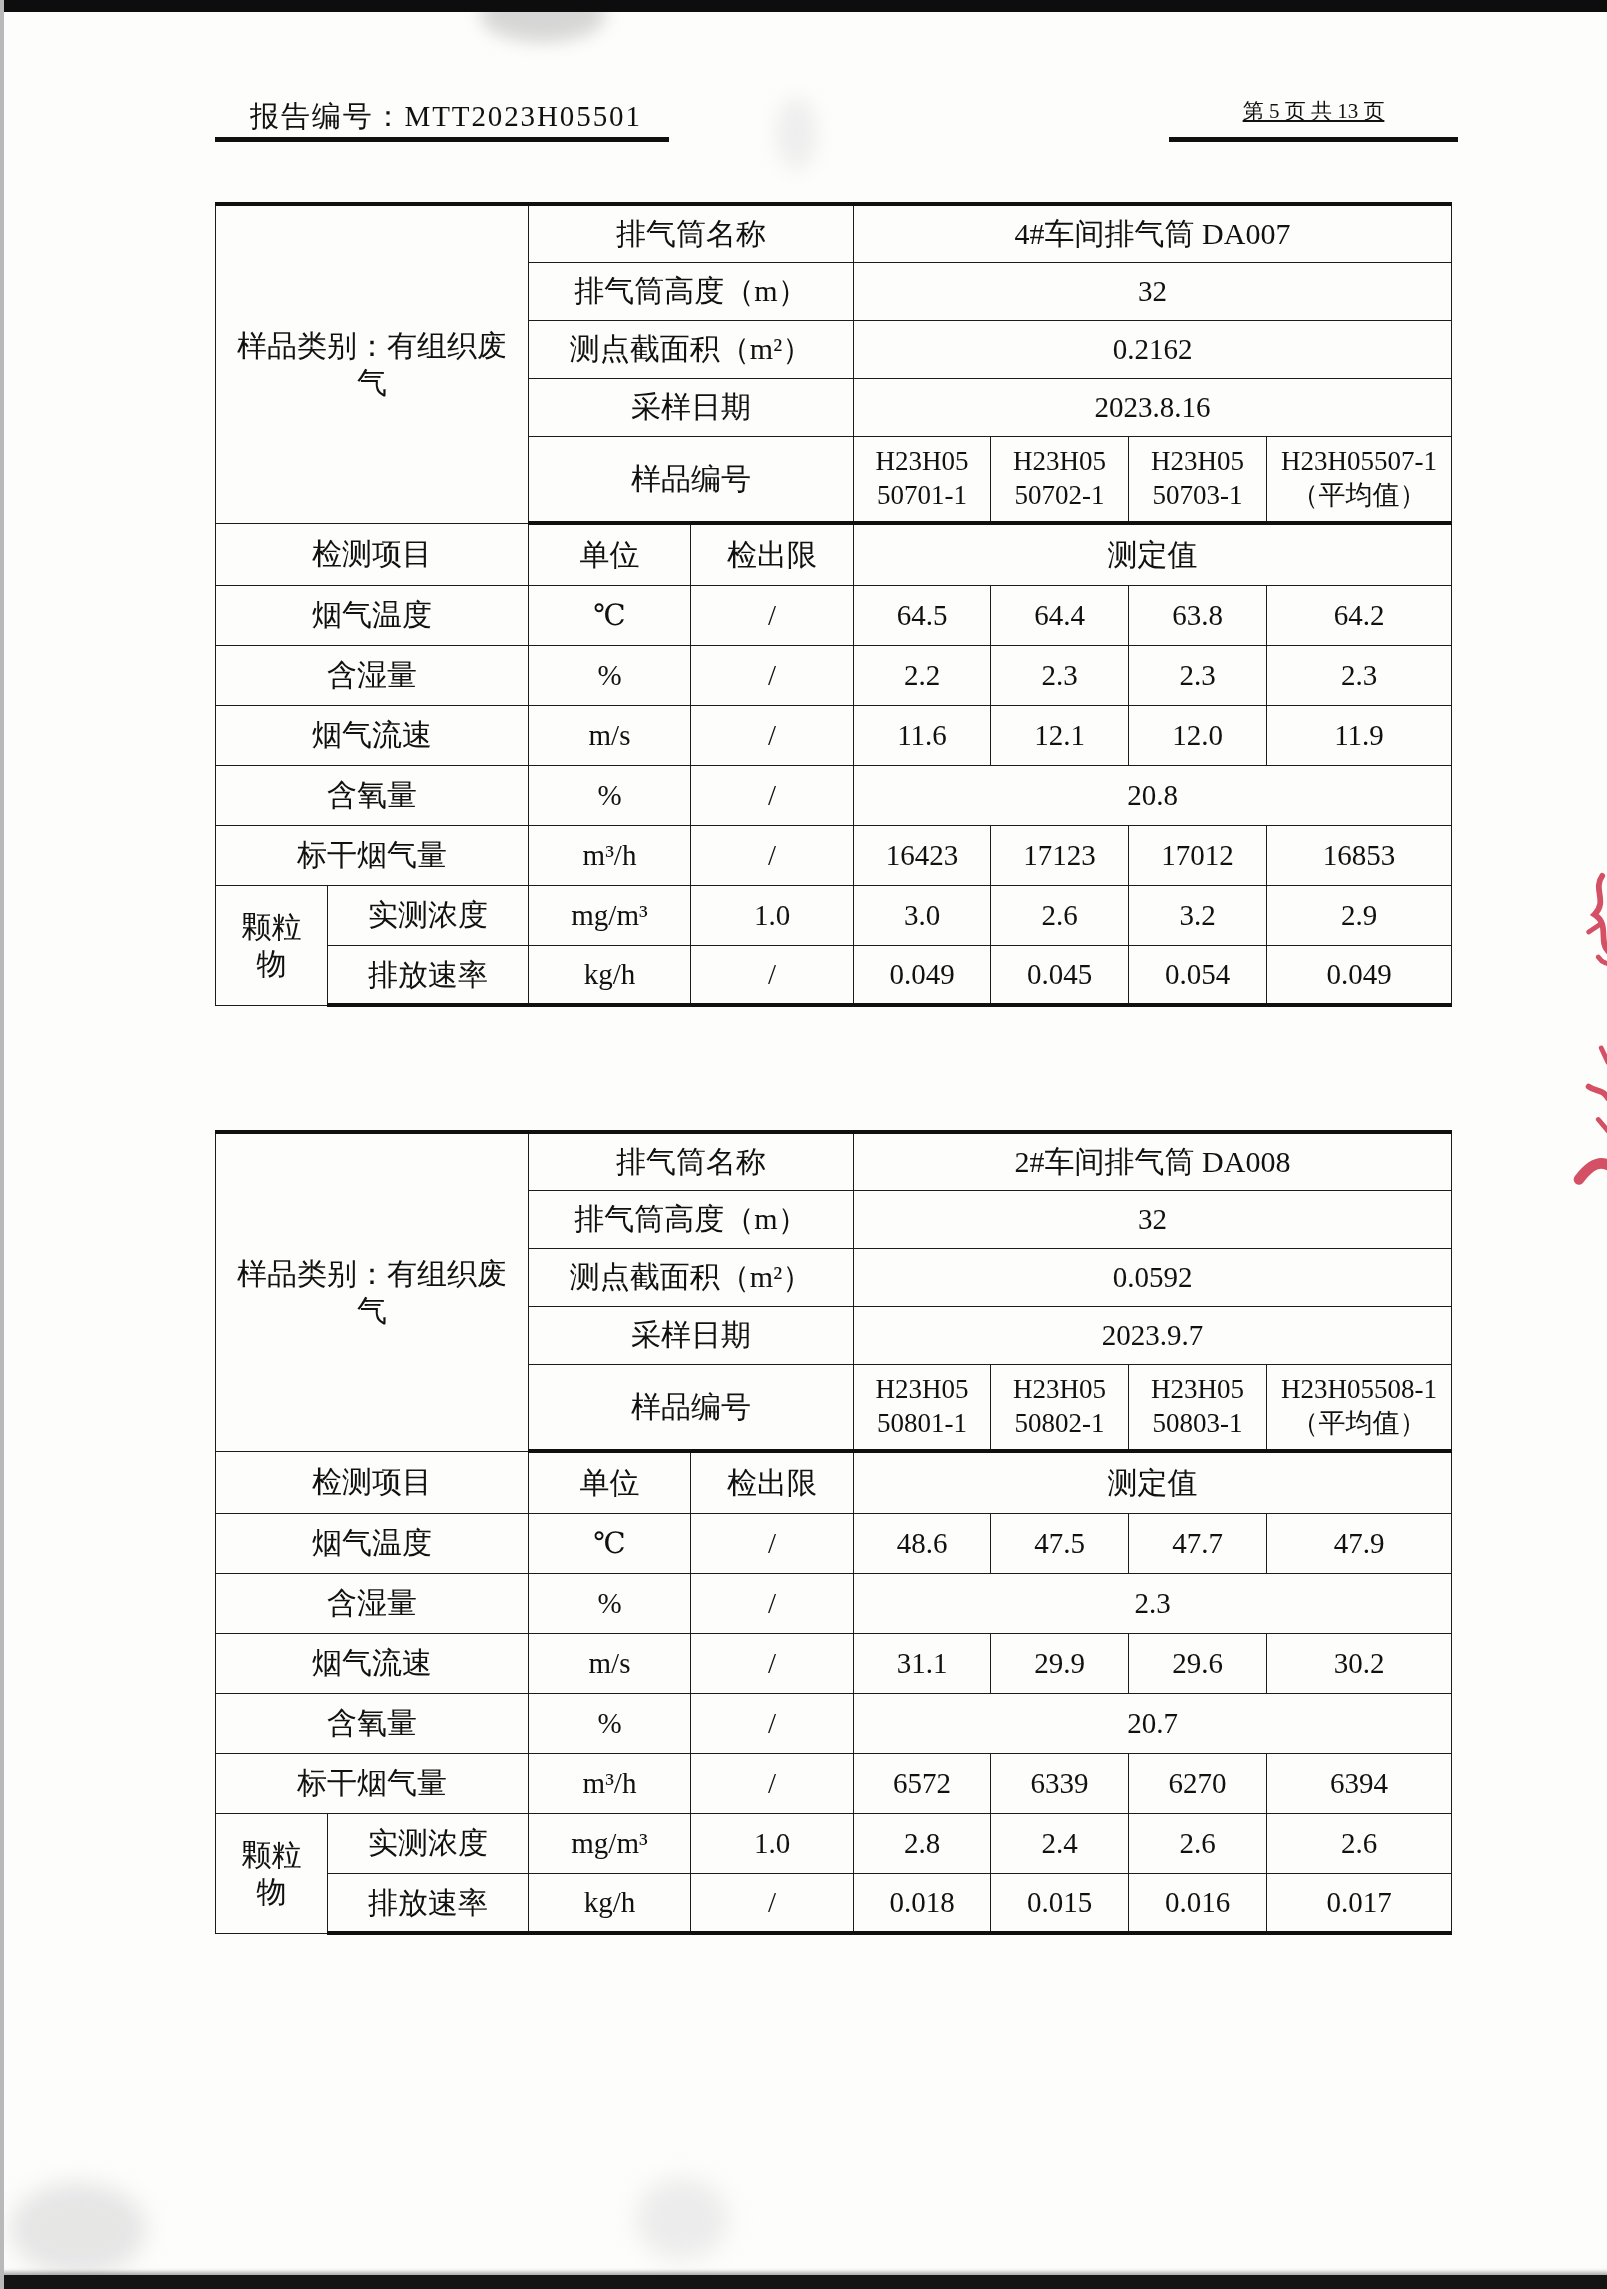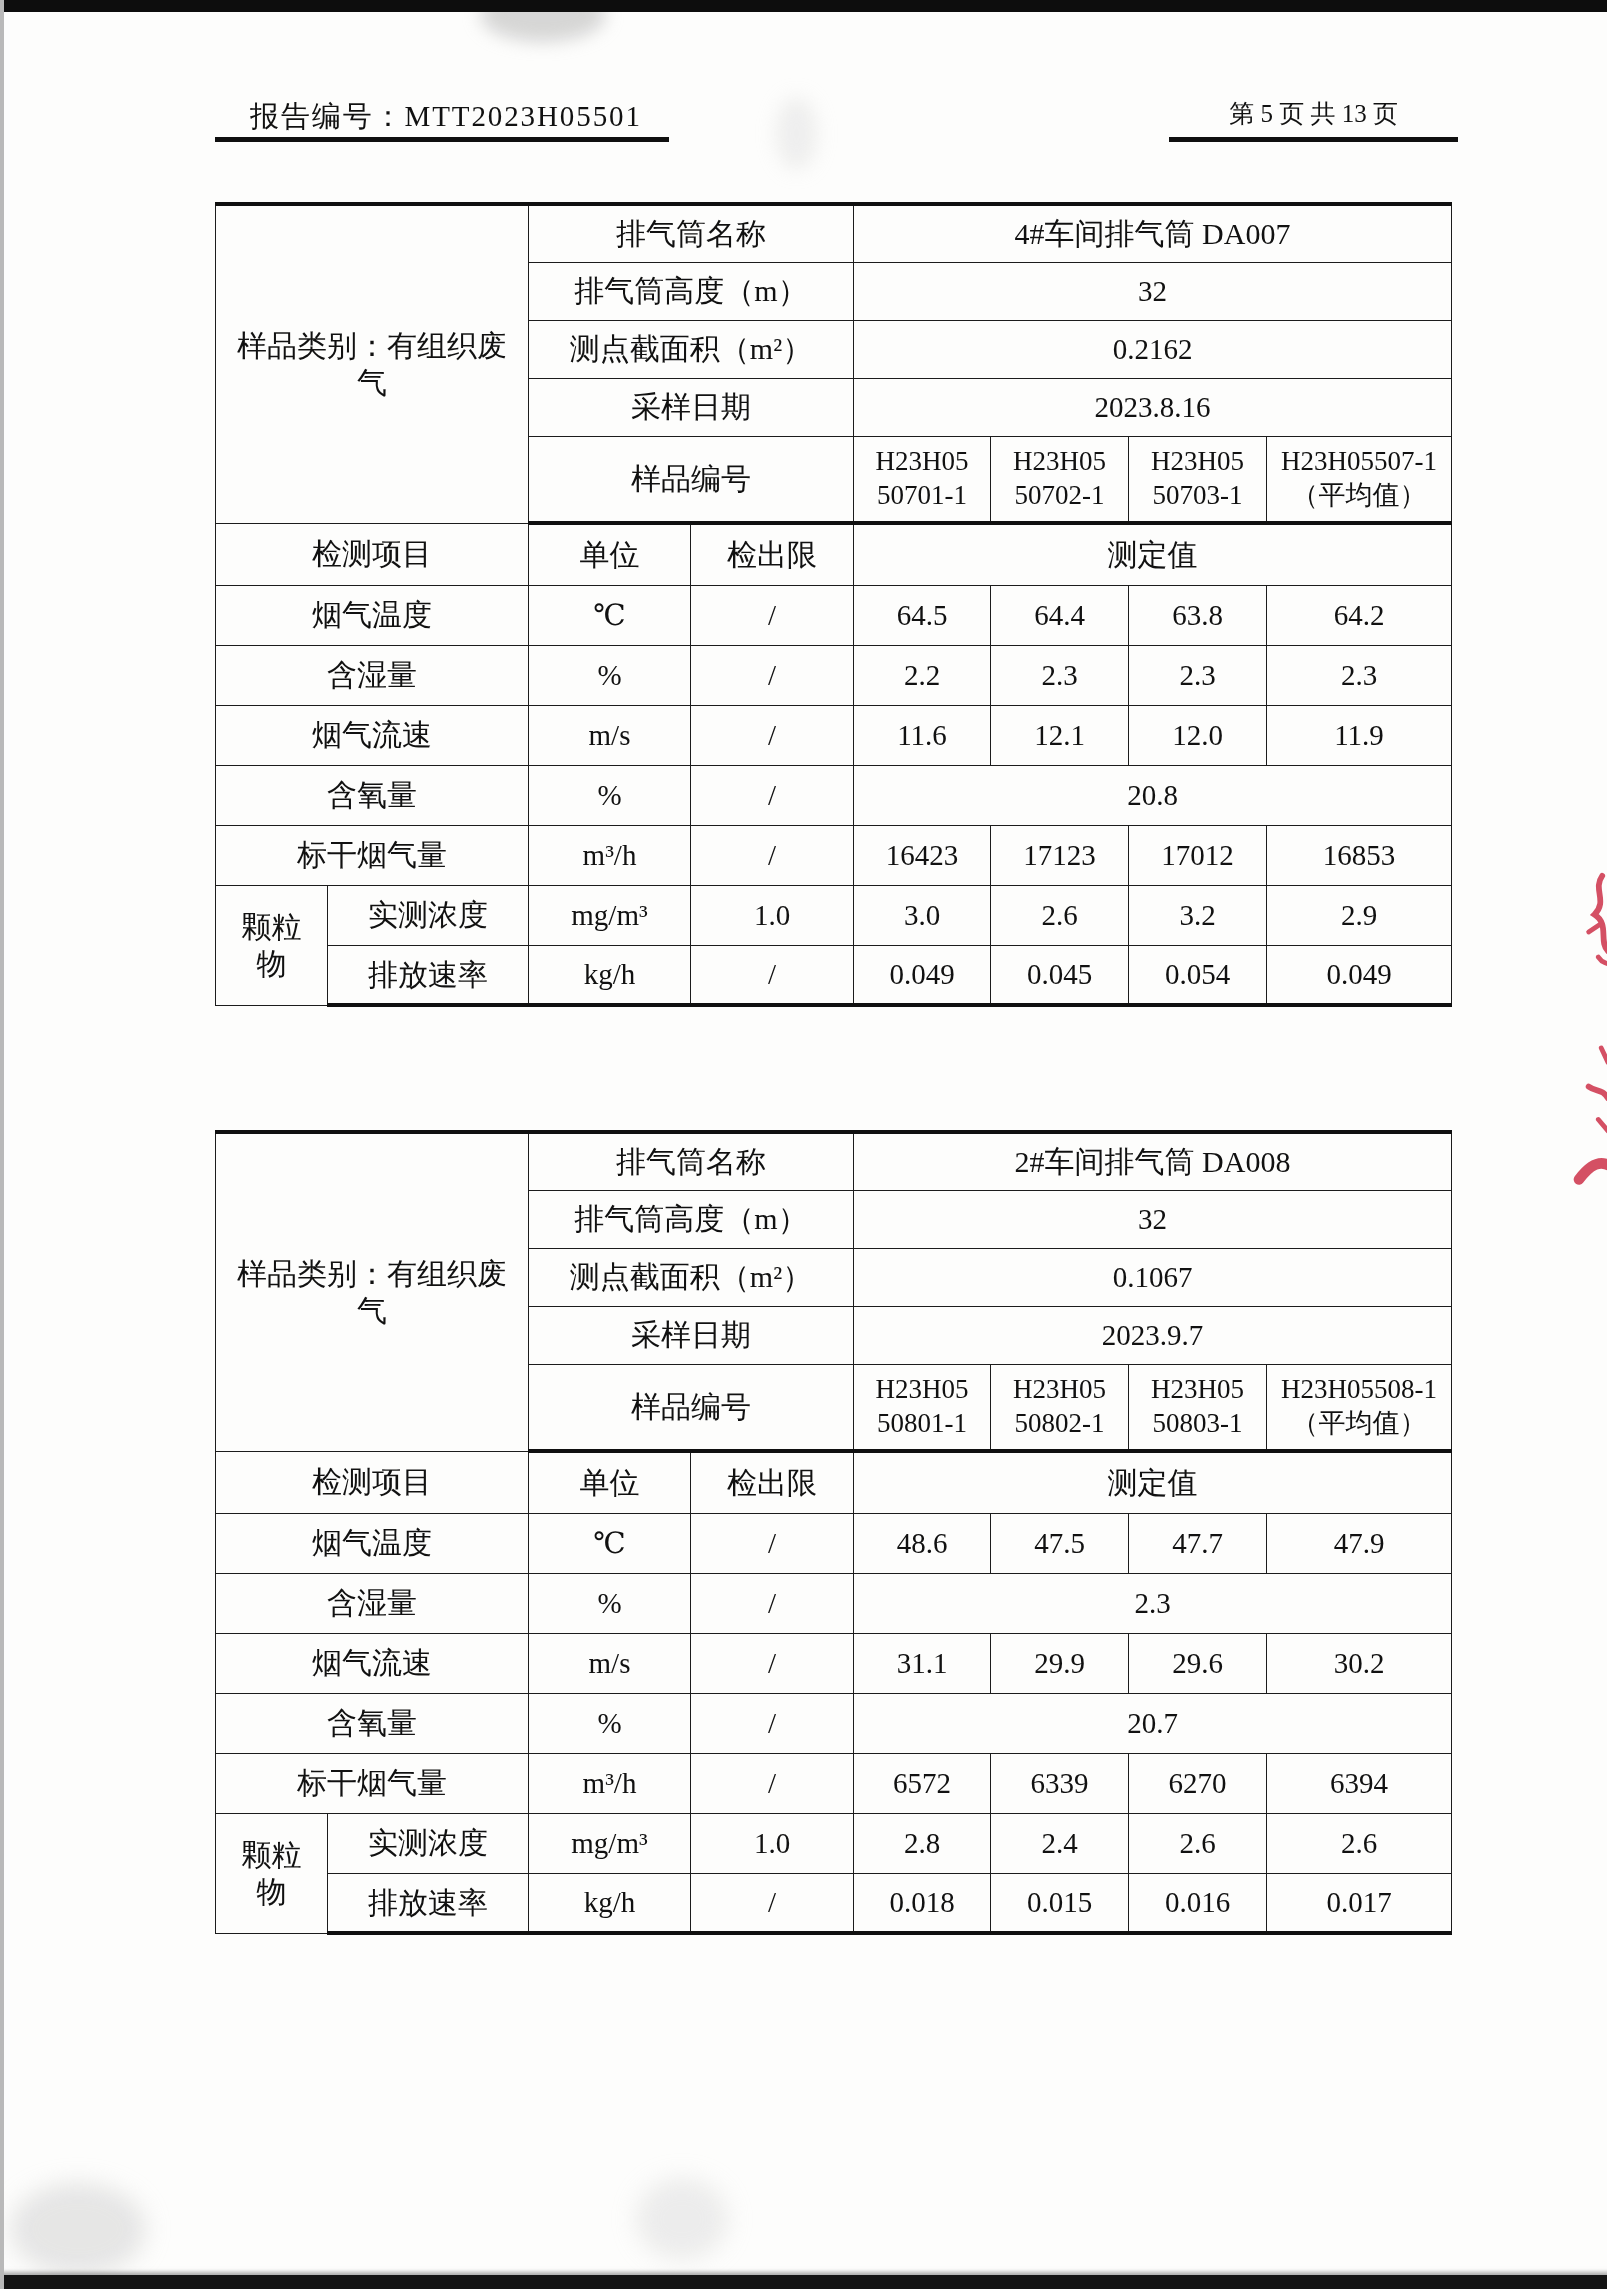--- a/index.html
+++ b/index.html
@@ -13,21 +13,21 @@
     padding-left:24px;
   }
   
   .frame-top{position:absolute;left:0;top:0;width:100%;height:11.6px;background:#0d0d0d;z-index:9;}
   .frame-right{position:absolute;right:0;top:0;width:12.6px;height:100%;background:#0f0f0f;z-index:9;}
   .frame-bottom{position:absolute;left:0;bottom:0;width:100%;height:13.6px;background:#141414;z-index:9;box-shadow:0 -2.9px 3.9px rgba(120,120,120,.6);}
   .frame-left{position:absolute;left:0;top:0;width:3.9px;height:100%;background:#b9b9b9;z-index:9;}
 
   
   .hdr-left{position:absolute;left:250px;top:97px;font-size:29px;letter-spacing:1.9px;white-space:nowrap;}
-  .hdr-right{position:absolute;left:1169px;top:97px;width:289px;text-align:center;font-size:25px;white-space:nowrap;}
+  .hdr-right{position:absolute;left:1169px;top:97px;width:289px;text-align:center;font-size:21px;white-space:nowrap;text-decoration:underline;}
   .hdr-rule{position:absolute;height:4.9px;background:#101010;top:137px;}
   .rule-l{left:215px;width:454px;}
   .rule-r{left:1169px;width:289px;}
 
   
   table.rpt{
     position:absolute;left:215px;width:1235px;
     border-collapse:collapse;table-layout:fixed;
     font-size:30px;
   }
@@ -200,21 +200,21 @@
 气</td>
       <td colspan="2">排气筒名称</td>
       <td colspan="4">2#车间排气筒 DA008</td>
     </tr>
     <tr class="ri">
       <td colspan="2">排气筒高度（m）</td>
       <td colspan="4" class="num">32</td>
     </tr>
     <tr class="ri">
       <td colspan="2">测点截面积（m²）</td>
-      <td colspan="4" class="num">0.1067</td>
+      <td colspan="4" class="num">0.0592</td>
     </tr>
     <tr class="ri">
       <td colspan="2">采样日期</td>
       <td colspan="4" class="num">2023.9.7</td>
     </tr>
     <tr class="rs">
       <td colspan="2">样品编号</td>
       <td class="sid">H23H05
 50801-1</td>
       <td class="sid">H23H05

